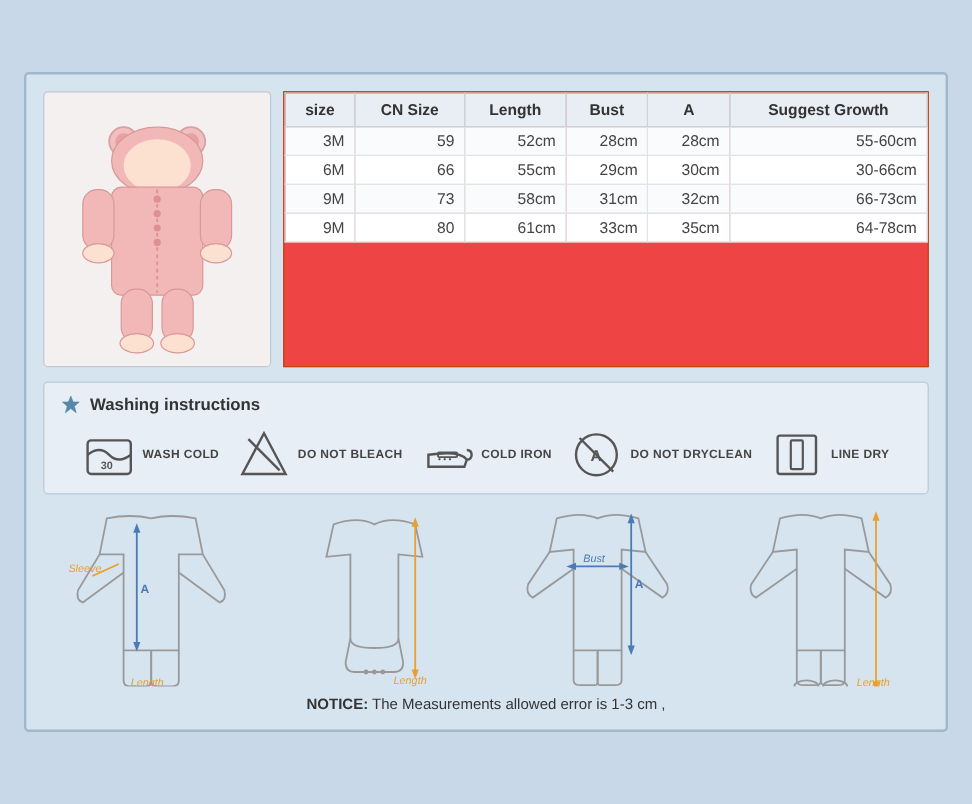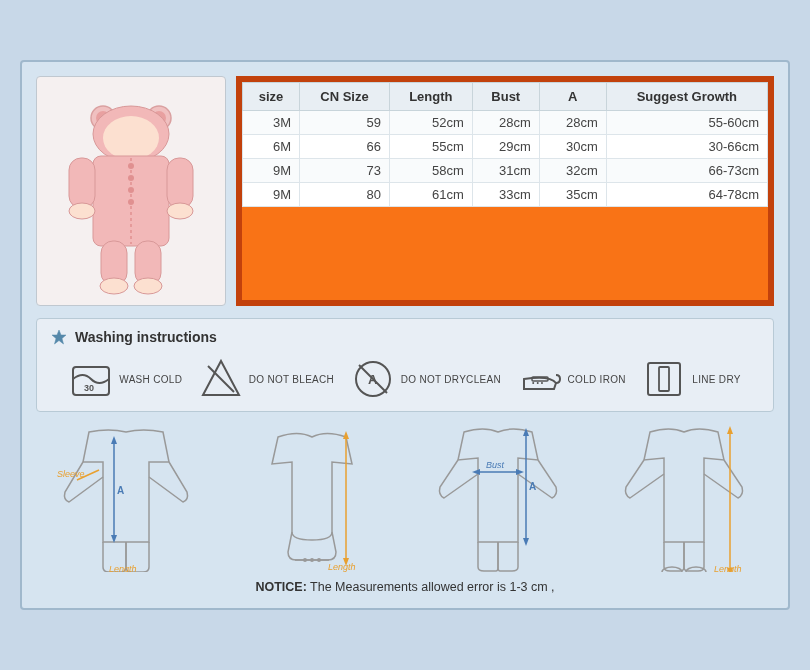--- a/index.html
+++ b/index.html
@@ -33,22 +33,22 @@
       border: 1px solid #c0c8d0;
       border-radius: 4px;
       display: flex;
       align-items: center;
       justify-content: center;
       overflow: hidden;
     }
     
     .size-table {
       flex: 1;
-      border: 6px solid #c2410c;
-      background: #f97316;
+      border: 1px solid #c2410c;
+      background: #ef4444;
     }
     .size-table table {
       width: 100%;
       border-collapse: collapse;
       font-size: 13px;
     }
     .size-table table thead tr {
       background: #e8eef3;
     }
     .size-table table th {
@@ -98,21 +98,21 @@
       flex-direction: row;
       align-items: center;
       gap: 6px;
     }
     .wash-icon {
       width: 44px;
       height: 44px;
     }
     .wash-label {
       font-size: 10px;
-      font-weight: 400;
+      font-weight: 700;
       color: #444;
       text-align: center;
       letter-spacing: 0.3px;
     }
     
     .measurement-section {
       display: flex;
       gap: 6px;
       align-items: flex-start;
       margin-bottom: 8px;
@@ -249,36 +249,36 @@
       <div class="wash-item">
         <svg class="wash-icon" viewBox="0 0 44 44" xmlns="http://www.w3.org/2000/svg">
           <polygon points="22,4 40,38 4,38" fill="none" stroke="#555" stroke-width="2"></polygon>
           <line x1="9" y1="9" x2="35" y2="35" stroke="#555" stroke-width="2"></line>
         </svg>
         <span class="wash-label">DO NOT BLEACH</span>
       </div>
 
       <div class="wash-item">
         <svg class="wash-icon" viewBox="0 0 44 44" xmlns="http://www.w3.org/2000/svg">
-          <circle cx="22" cy="22" r="17" fill="none" stroke="#555" stroke-width="2"></circle>
-          <text x="17" y="27" font-size="13" fill="#555" font-weight="bold">A</text>
-          <line x1="8" y1="8" x2="36" y2="36" stroke="#555" stroke-width="2"></line>
-        </svg>
-        <span class="wash-label">DO NOT DRYCLEAN</span>
-      </div>
-
-      <div class="wash-item">
-        <svg class="wash-icon" viewBox="0 0 44 44" xmlns="http://www.w3.org/2000/svg">
 
           <path d="M6 26 L6 32 L36 32 L38 26 Q32 18 6 22 Z" fill="none" stroke="#555" stroke-width="2"></path>
           <path d="M38 26 Q42 26 42 22 Q42 18 38 18" fill="none" stroke="#555" stroke-width="2"></path>
           <rect x="14" y="20" width="16" height="4" rx="1" fill="none" stroke="#555" stroke-width="1.5"></rect>
           <text x="14" y="28" font-size="7" fill="#555">•  •  •</text>
         </svg>
         <span class="wash-label">COLD IRON</span>
+      </div>
+
+      <div class="wash-item">
+        <svg class="wash-icon" viewBox="0 0 44 44" xmlns="http://www.w3.org/2000/svg">
+          <circle cx="22" cy="22" r="17" fill="none" stroke="#555" stroke-width="2"></circle>
+          <text x="17" y="27" font-size="13" fill="#555" font-weight="bold">A</text>
+          <line x1="8" y1="8" x2="36" y2="36" stroke="#555" stroke-width="2"></line>
+        </svg>
+        <span class="wash-label">DO NOT DRYCLEAN</span>
       </div>
 
       <div class="wash-item">
         <svg class="wash-icon" viewBox="0 0 44 44" xmlns="http://www.w3.org/2000/svg">
           <rect x="6" y="6" width="32" height="32" rx="2" fill="none" stroke="#555" stroke-width="2"></rect>
           <rect x="17" y="10" width="10" height="24" rx="1" fill="none" stroke="#555" stroke-width="1.8"></rect>
         </svg>
         <span class="wash-label">LINE DRY</span>
       </div>
     </div>

